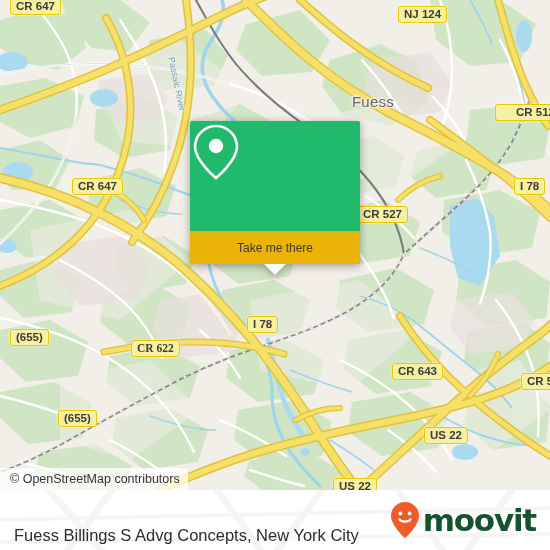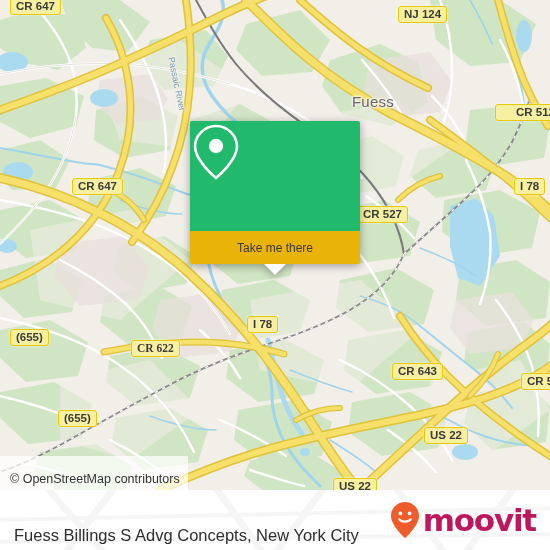--- a/index.html
+++ b/index.html
@@ -24,41 +24,41 @@
 
   
   .shield{position:absolute;background:#f7f0a0;border:1.6px solid #e8c800;
       border-radius:3px;color:#3b3b3b;font-size:11.5px;font-weight:bold;
       padding:1px 5px 2px 5px;line-height:12px;white-space:nowrap;
       box-shadow:0 0 2px rgba(255,255,255,.8);}
 
   
   #attrib{position:absolute;left:0;bottom:0;height:22px;line-height:22px;
       background:rgba(255,255,255,.72);color:#333;font-size:12.5px;
-      padding:12px 8px 0 10px;white-space:nowrap;}
+      padding:0 8px 0 10px;white-space:nowrap;}
 
   
   #popup{position:absolute;left:190px;top:121px;width:170px;
       filter:drop-shadow(0 2px 4px rgba(0,0,0,.35));}
   #popup .top{height:110px;background:#21b96c;display:flex;align-items:center;
       justify-content:center;border-radius:2px 2px 0 0;}
   #popup .bottom{height:33px;background:#eab308;display:flex;align-items:center;
       justify-content:center;color:#3a3a3a;font-size:12px;border-radius:0 0 2px 2px;}
   #popup .tail{position:absolute;left:50%;transform:translateX(-50%);top:143px;
       width:0;height:0;border-left:11px solid transparent;border-right:11px solid transparent;
       border-top:11px solid #fbfbfb;}
 
   
   #footer{position:absolute;left:0;bottom:0;width:550px;height:60px;background:#fff;
       overflow:hidden;}
   #footer .wm{position:absolute;left:0;top:0;width:550px;height:60px;opacity:.5;}
   #footer .title{position:absolute;left:14px;top:15px;height:60px;display:flex;
       align-items:center;color:#2e2e2e;font-size:16.5px;white-space:nowrap;}
   #logo{position:absolute;right:14px;top:0;height:60px;display:flex;align-items:center;gap:3px;}
-  #logo .word{color:#be185d;font-size:31px;font-weight:bold;letter-spacing:-1.2px;
+  #logo .word{color:#14532d;font-size:31px;font-weight:bold;letter-spacing:-1.2px;
       font-family:"DejaVu Sans",sans-serif;}
 </style>
 </head>
 <body>
 
 <div id="app">
 
   <div id="map">
 
     <svg width="550" height="490" viewBox="0 0 550 490">

